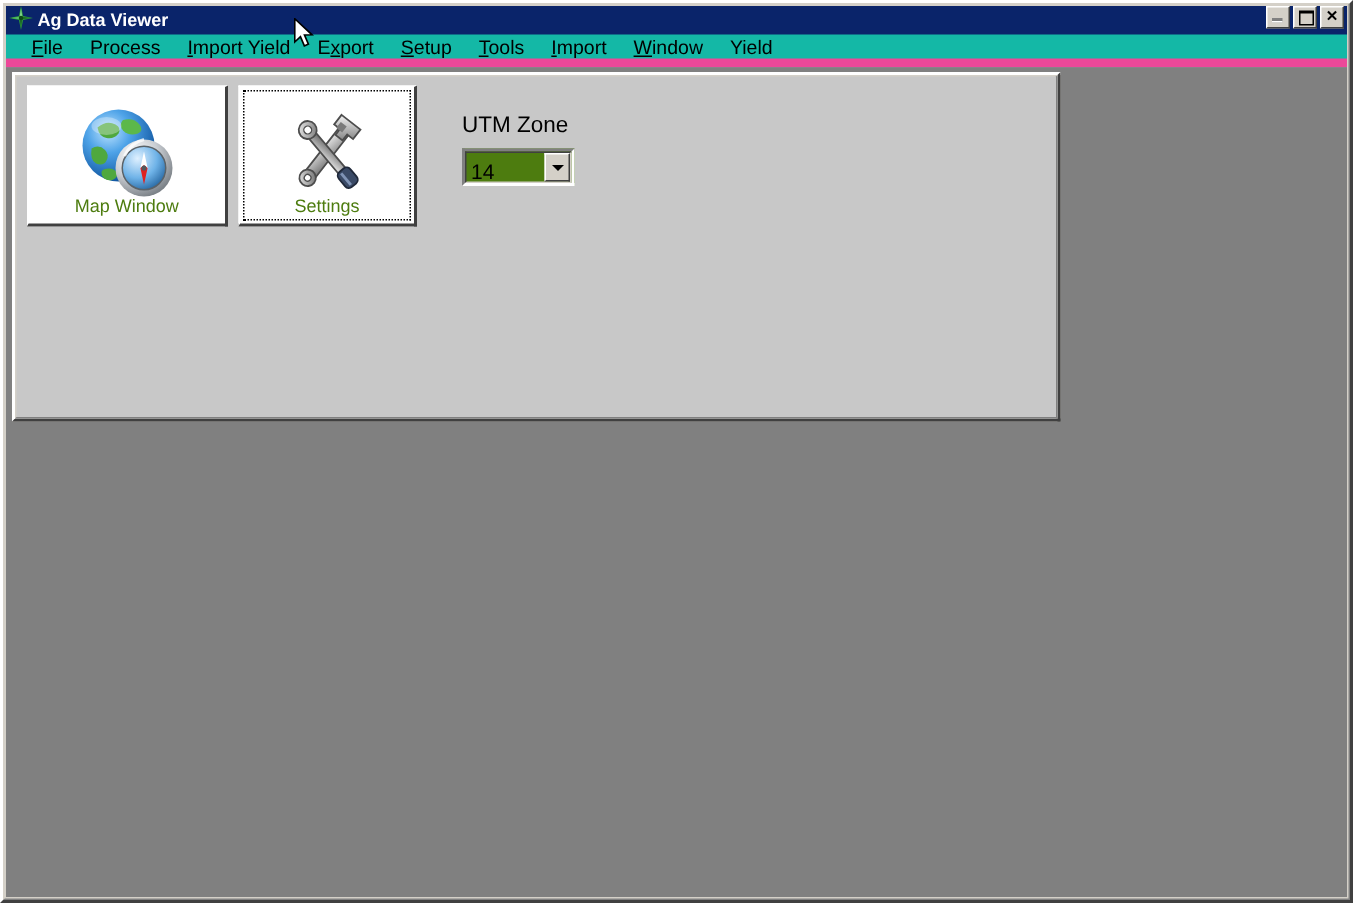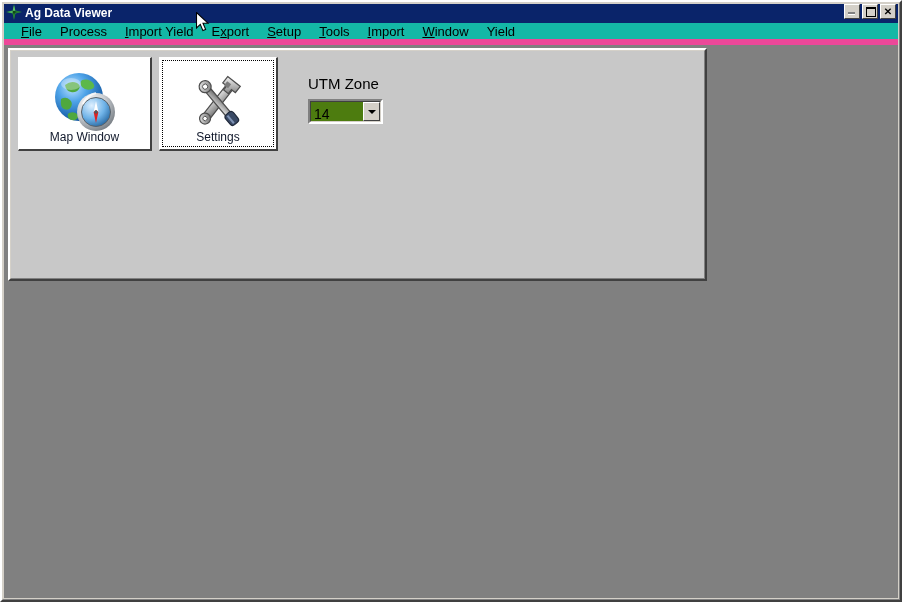--- a/index.html
+++ b/index.html
@@ -196,21 +196,21 @@
     display: flex;
     align-items: center;
     justify-content: center;
   }
   .bigbtn .btn-label {
     position: absolute;
     left: 0; right: 0;
     bottom: 5px;
     text-align: center;
     font-size: 12px;
-    color: #0f172a;
+    color: #4d7c0f;
     font-family: "Liberation Sans", sans-serif;
   }
 
   #btn-map-window { left: 7px; top: 6px; width: 134px; height: 94px; }
   #btn-settings   { left: 148px; top: 6px; width: 119px; height: 94px; }
 
   
   .utm-group { position: absolute; left: 297px; top: 24px; }
   .utm-label {
     font-size: 15px;

